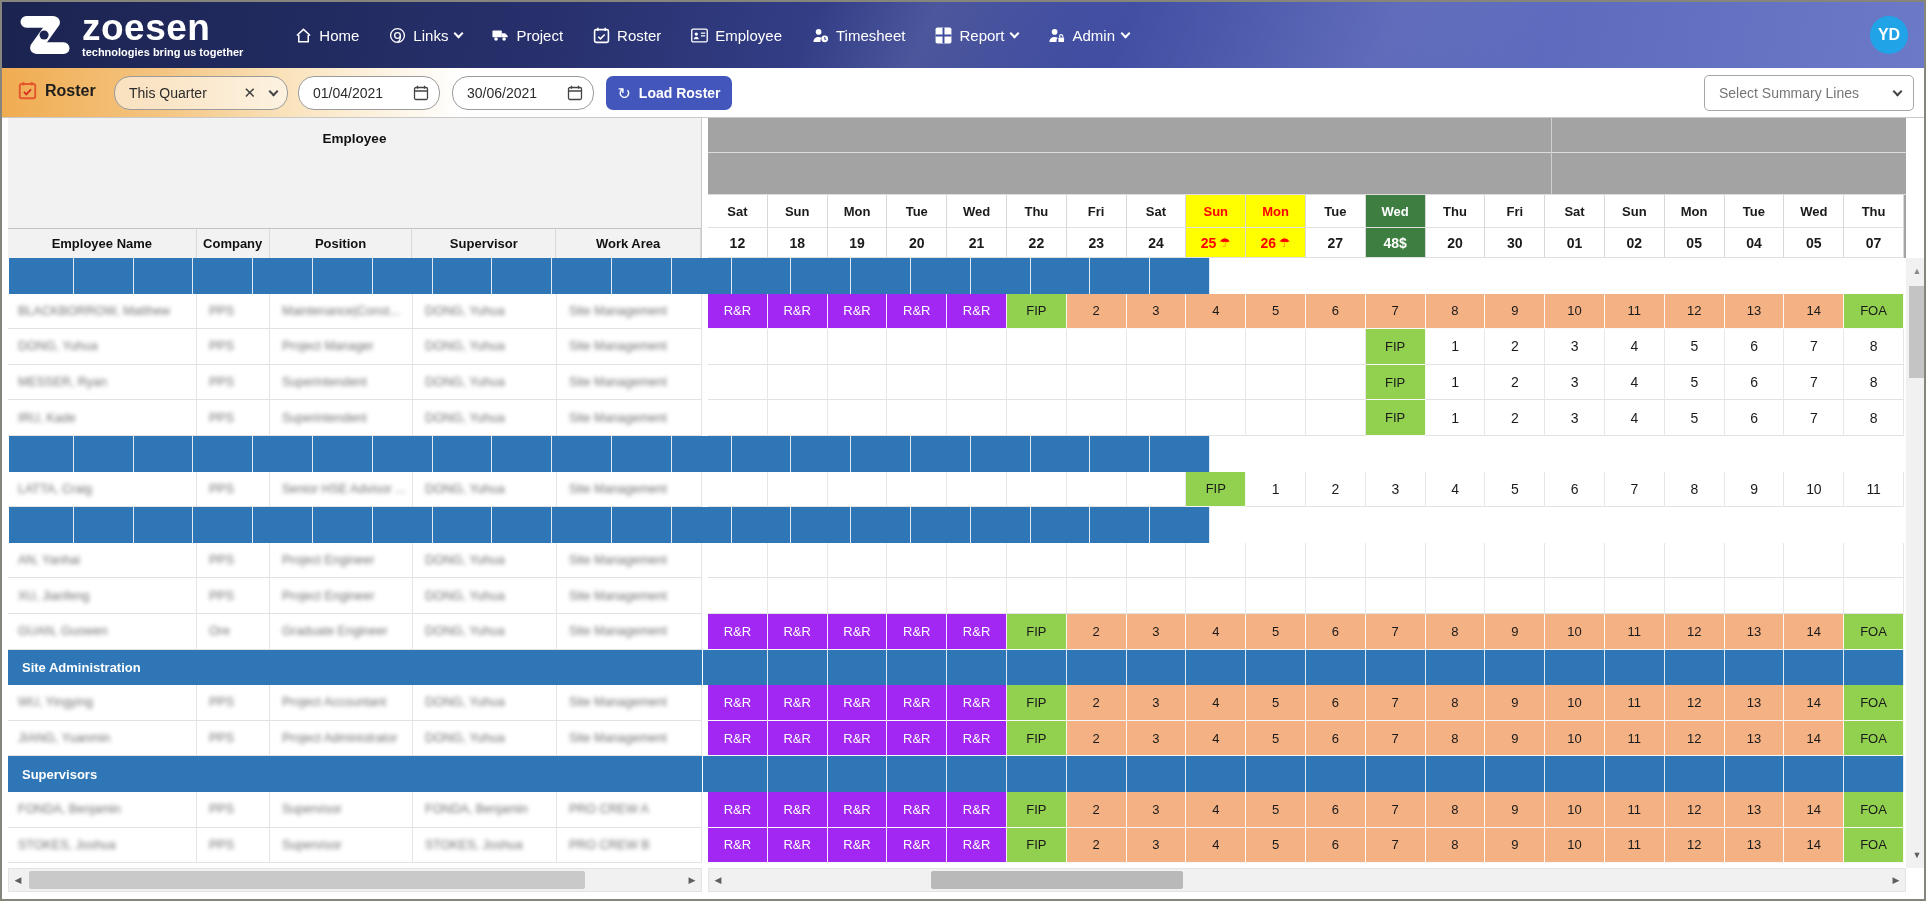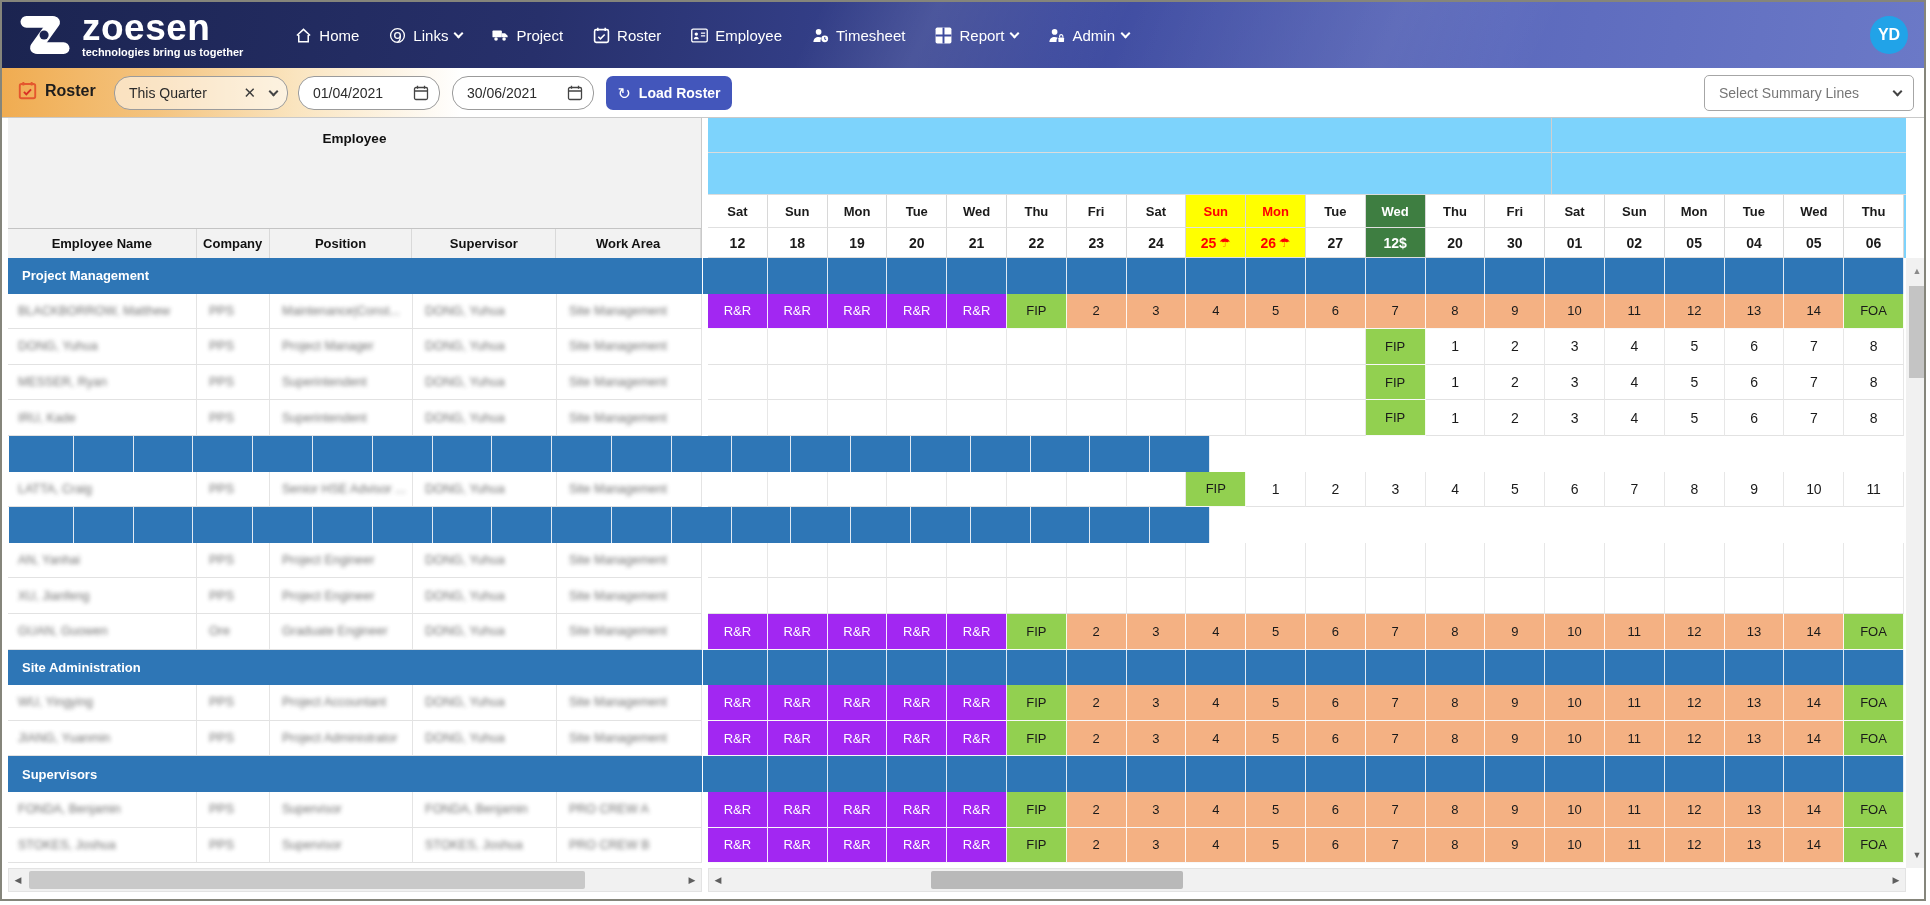--- a/index.html
+++ b/index.html
@@ -46,21 +46,21 @@
   .load-btn .refresh { font-size:16px; font-weight:normal; }
   .ctl-summary { left:1702px; width:210px; top:7px; height:36px; border-radius:5px; border:1px solid #A6A6A6;
     background:#fff; color:#767676; padding:0 12px 0 14px; justify-content:space-between; }
 
   
   .gh-left { position:absolute; left:6px; top:116px; width:694px; height:140px; background:#F2F2F2; border-right:1px solid #C9C9C9; }
   .gh-title { height:110px; text-align:center; padding-top:13px; font-size:13.5px; font-weight:bold; color:#111; }
   .gh-cols { height:30px; border-top:1px solid #C4C4C4; display:flex; }
   .gh-col { display:flex; align-items:center; justify-content:center; font-size:13px; font-weight:bold; color:#111;
     border-right:1px solid #D9D9D9; }
-  .gh-right { position:absolute; left:706px; top:116px; width:1198px; height:140px; background:#7dd3fc; }
+  .gh-right { position:absolute; left:706px; top:116px; width:1198px; height:140px; background:#a3a3a3; }
   .gh-g1 { height:35px; border-bottom:1px solid #DCDCDC; position:relative; }
   .gh-g2 { height:42px; border-bottom:1px solid #DCDCDC; position:relative; }
   .month-div { position:absolute; top:-35px; bottom:0; left:843px; width:1px; background:#CFCFCF; }
   .dow-row, .num-row { display:flex; }
   .dcell { width:59.8px; flex:0 0 59.8px; display:flex; align-items:center; justify-content:center;
     border-right:1px solid #D8D8D8; border-bottom:1px solid #E0E0E0; background:#fff; }
   .dow { height:33px; font-size:13px; font-weight:bold; color:#1a1a1a; }
   .num { height:30px; font-size:14px; font-weight:bold; color:#1a1a1a; }
   .dcell.hol { background:#FFFF00; color:#FF0000; }
   .dcell.pay { background:#3E7E41; color:#fff; }
@@ -293,35 +293,34 @@
         <div class="dcell num">18</div>
         <div class="dcell num">19</div>
         <div class="dcell num">20</div>
         <div class="dcell num">21</div>
         <div class="dcell num">22</div>
         <div class="dcell num">23</div>
         <div class="dcell num">24</div>
         <div class="dcell num hol">25<span class="umb">☂</span></div>
         <div class="dcell num hol">26<span class="umb">☂</span></div>
         <div class="dcell num">27</div>
-        <div class="dcell num pay">12$</div>
+        <div class="dcell num pay">48$</div>
         <div class="dcell num">20</div>
         <div class="dcell num">30</div>
         <div class="dcell num">01</div>
         <div class="dcell num">02</div>
         <div class="dcell num">05</div>
         <div class="dcell num">04</div>
         <div class="dcell num">05</div>
-        <div class="dcell num">06</div>
+        <div class="dcell num">07</div>
       </div>
   </div>
 
   <div class="grid-body">
       <div class="row">
-        <div class="sec-left">Project Management</div>
         <div class="gap sec-gap"></div>
         <div class="dc sec-dc"></div>
         <div class="dc sec-dc"></div>
         <div class="dc sec-dc"></div>
         <div class="dc sec-dc"></div>
         <div class="dc sec-dc"></div>
         <div class="dc sec-dc"></div>
         <div class="dc sec-dc"></div>
         <div class="dc sec-dc"></div>
         <div class="dc sec-dc"></div>

